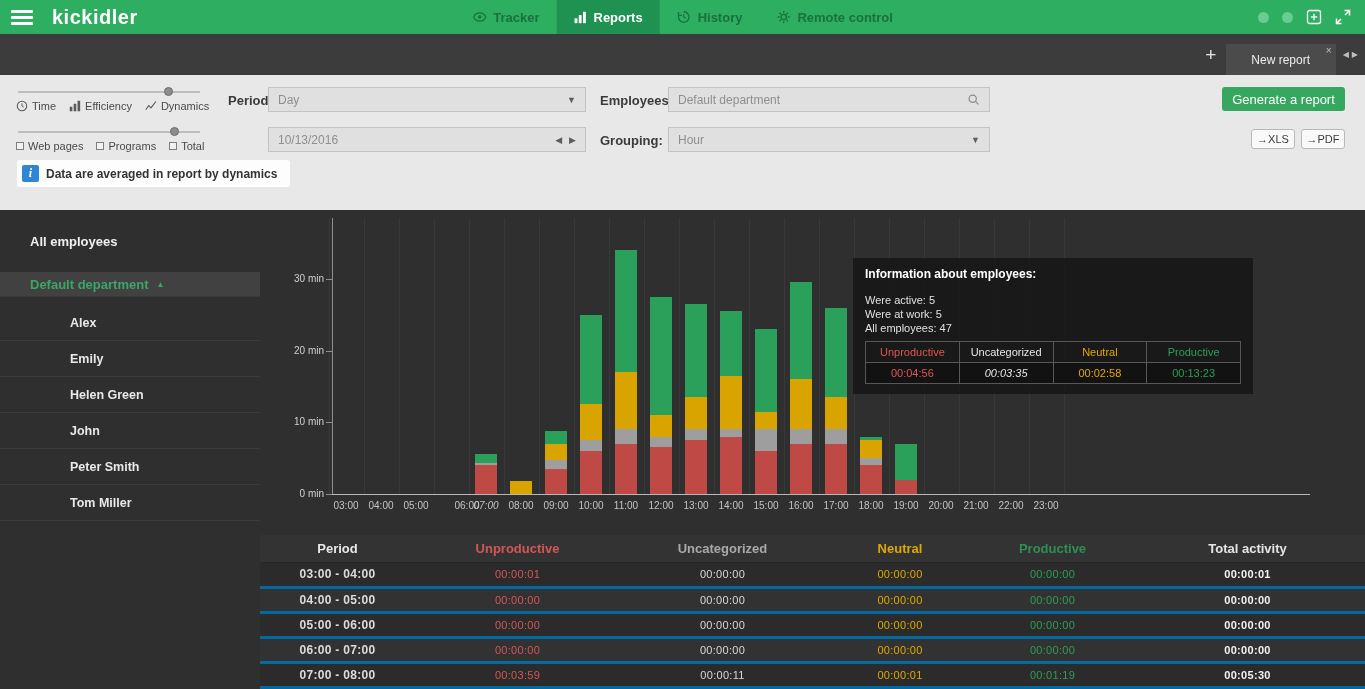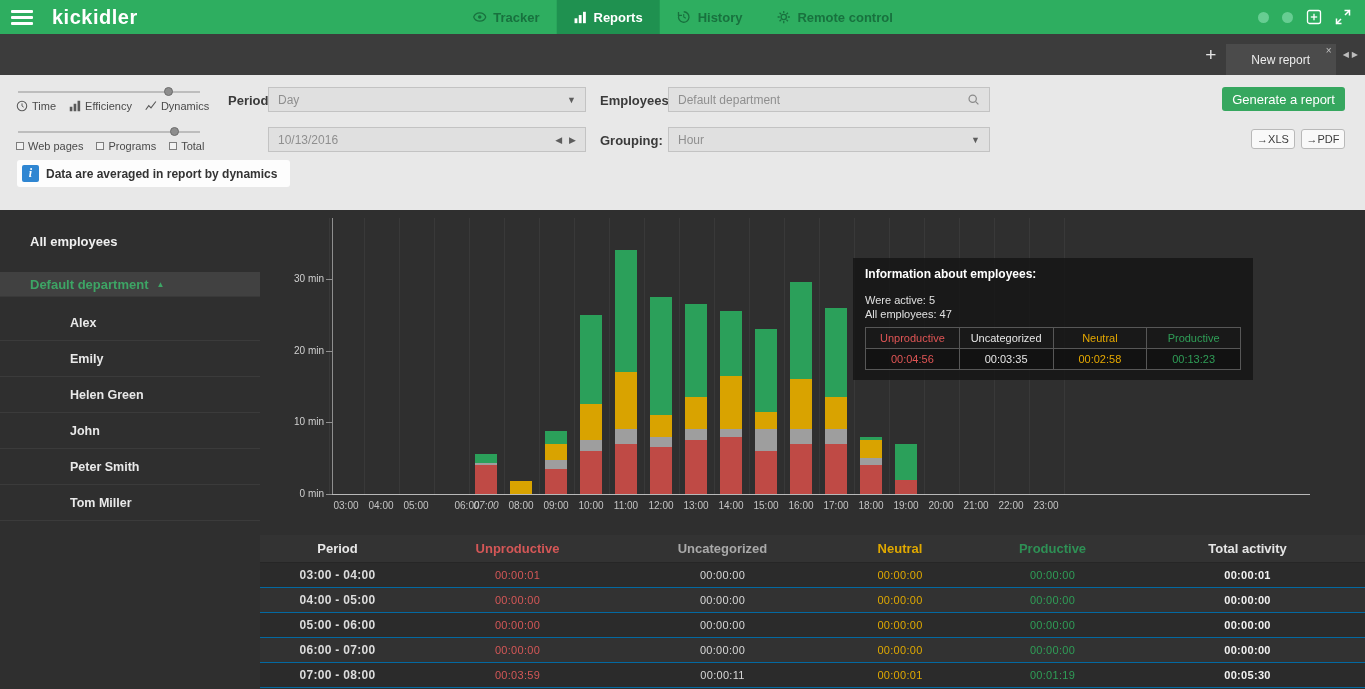--- a/index.html
+++ b/index.html
@@ -89,21 +89,21 @@
   .tt-table{display:grid;grid-template-columns:repeat(4,1fr);border-left:1px solid #575757;
     border-top:1px solid #575757;margin-top:6px}
   .tt-cell{border-right:1px solid #575757;border-bottom:1px solid #575757;height:21px;
     line-height:21px;text-align:center;font-size:11px}
   .tt-val{background:rgba(10,10,10,0.45)}
 
   
   .table-panel{flex:1}
   table{width:100%;border-collapse:collapse;table-layout:fixed}
   thead th{height:27px;font-size:13px;font-weight:bold;background:#333333;border-bottom:1px solid #262626;text-align:center}
-  tbody td{height:25px;font-size:11px;text-align:center;letter-spacing:.3px;border-bottom:1px solid #0369a1}
+  tbody td{height:25px;font-size:11px;text-align:center;letter-spacing:.3px;border-bottom:3px solid #0369a1}
   tbody tr:nth-child(odd){background:#2b2b2b}
   tbody tr:nth-child(even){background:#323232}
   tbody td.col0{font-size:12px;font-weight:bold}
   tbody td.col5{font-weight:bold}
 </style>
 </head>
 <body>
 
 <div class="topbar">
   <div class="burger">
@@ -307,24 +307,25 @@
 
   <div class="content">
 
     <div class="chart">
       <div class="yaxis"></div>
       <div class="baseline"></div>
 
       <div class="tooltip">
         <div class="tt-title">Information about employees:</div>
         <div class="tt-line">Were active: 5</div>
+        <div class="tt-line">Were at work: 5</div>
         <div class="tt-line">All employees: 47</div>
         <div class="tt-table">
           <div style="display:contents"><div class="tt-cell tt-head" style="color: rgb(224, 85, 85);">Unproductive</div><div class="tt-cell tt-head" style="color: rgb(230, 230, 230);">Uncategorized</div><div class="tt-cell tt-head" style="color: rgb(229, 168, 0);">Neutral</div><div class="tt-cell tt-head" style="color: rgb(47, 158, 87);">Productive</div></div>
-          <div style="display:contents"><div class="tt-cell tt-val" style="color: rgb(224, 85, 85);">00:04:56</div><div class="tt-cell tt-val" style="color: rgb(230, 230, 230);">00:03:35</div><div class="tt-cell tt-val" style="color: rgb(229, 168, 0);">00:02:58</div><div class="tt-cell tt-val" style="color: rgb(47, 158, 87);">00:13:23</div></div>
+          <div style="display:contents"><div class="tt-cell tt-val" style="color: rgb(224, 85, 85);">00:04:56</div><div class="tt-cell tt-val" style="color: rgb(230, 230, 230); font-style: italic;">00:03:35</div><div class="tt-cell tt-val" style="color: rgb(229, 168, 0);">00:02:58</div><div class="tt-cell tt-val" style="color: rgb(47, 158, 87);">00:13:23</div></div>
         </div>
       </div>
     <div class="ytick" style="top: 278px;">0 min</div>
         <div class="ytickmark" style="top: 284px;"></div>
         <div class="ytick" style="top: 206.3px;">10 min</div>
         <div class="ytickmark" style="top: 212.3px;"></div>
         <div class="ytick" style="top: 134.6px;">20 min</div>
         <div class="ytickmark" style="top: 140.6px;"></div>
         <div class="ytick" style="top: 62.9px;">30 min</div>
         <div class="ytickmark" style="top: 68.9px;"></div>

